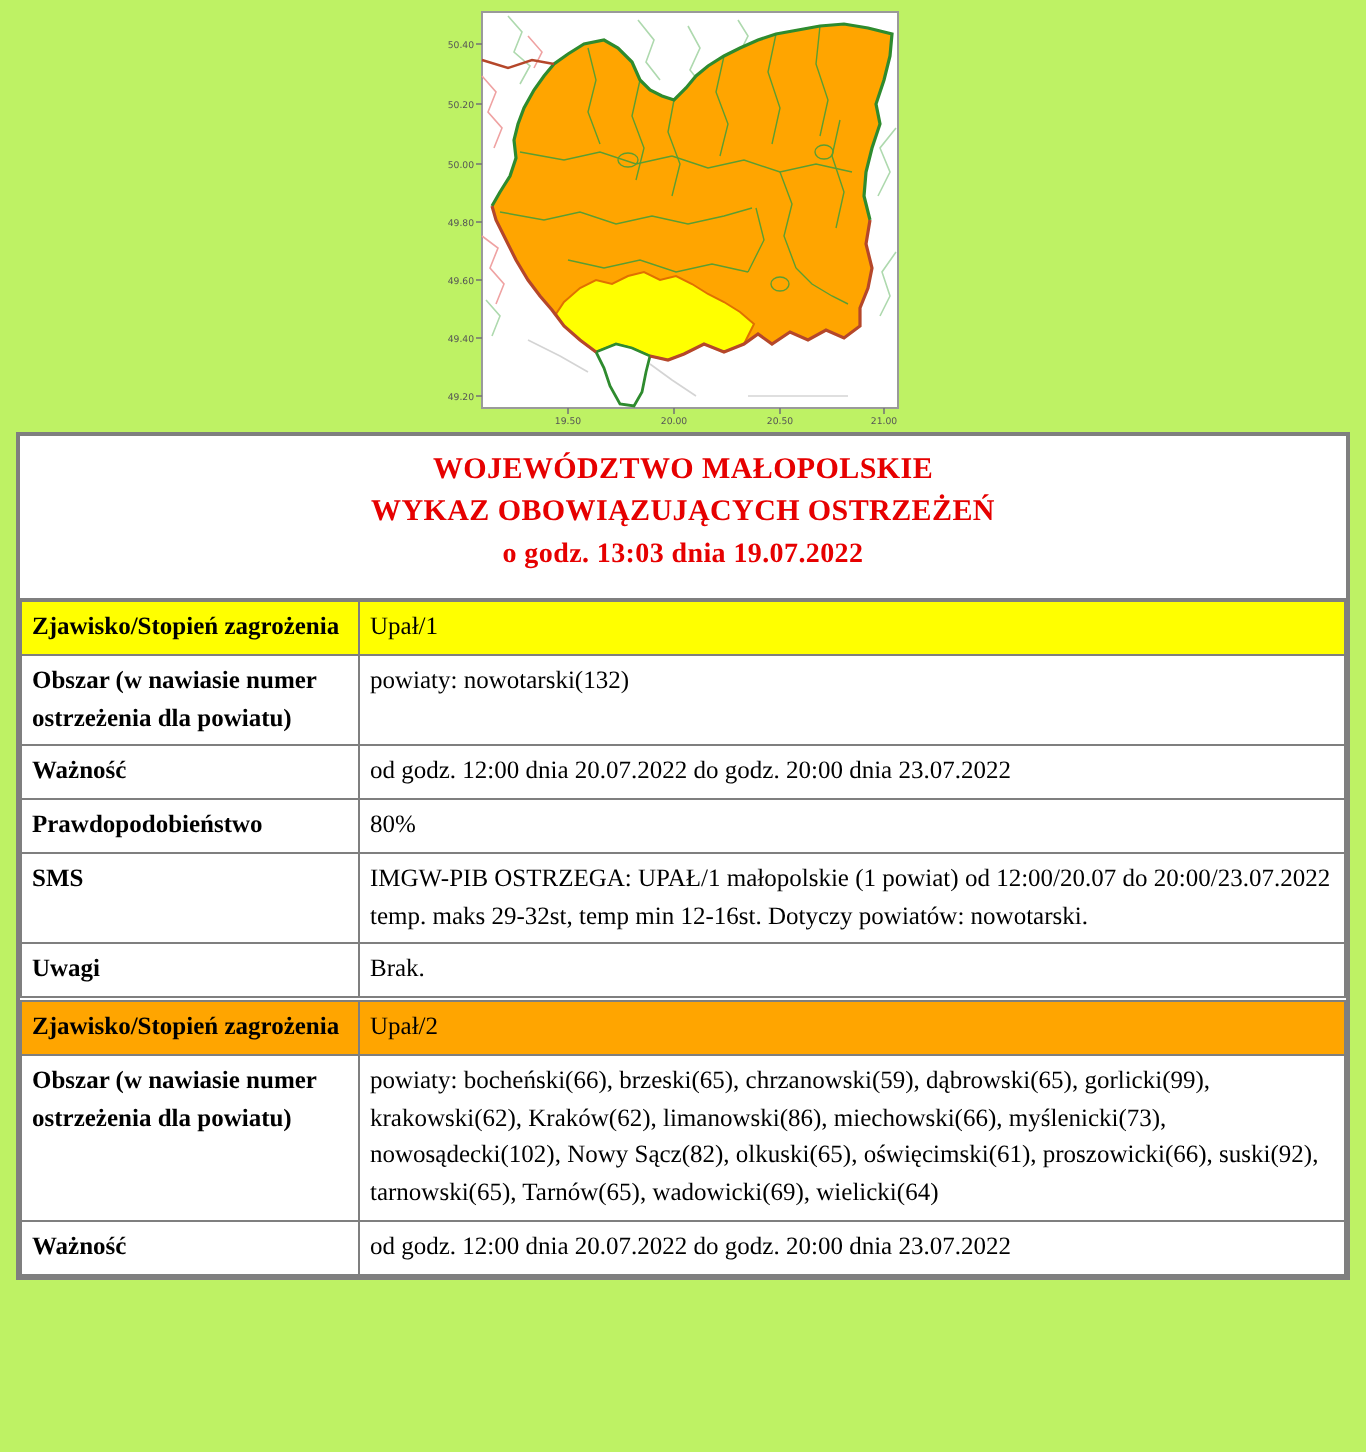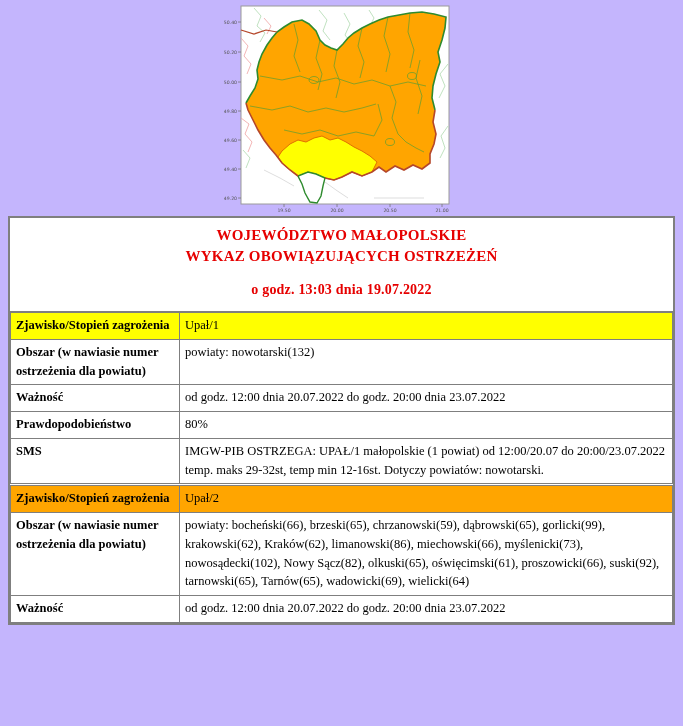--- a/index.html
+++ b/index.html
@@ -1,20 +1,20 @@
 <!DOCTYPE html>
 <html><head>
 <meta charset="utf-8">
 <style>
   * { margin:0; padding:0; box-sizing:border-box; }
   html,body { background:#ffffff; }
   .page {
     width:683px; height:726px; overflow:hidden;
     font-family:"Liberation Serif", serif;
-    background:#c4b5fd;
+    background:#bef264;
     position:relative;
   }
 
   
   .map-wrap {
     width:236px; height:213px;
     margin:0 auto;
     position:relative;
   }
   .map-wrap svg { display:block; }
@@ -32,21 +32,21 @@
     padding:7px 4px 11px 4px;
     border-bottom:1px solid #7f7f7f;
   }
   .h-line {
     color:#e60000;
     font-weight:bold;
     font-size:15px;
     line-height:21px;
     letter-spacing:0.2px;
   }
-  .h-line.small { font-size:14px;margin-top:12px; }
+  .h-line.small { font-size:14px; }
 
   table.warnings {
     width:100%;
     border-collapse:collapse;
     table-layout:fixed;
   }
   table.warnings td {
     border:1px solid #7f7f7f;
     vertical-align:top;
     padding:3px 6px 4px 5px;
@@ -187,20 +187,24 @@
           <td class="val">od godz. 12:00 dnia 20.07.2022 do godz. 20:00 dnia 23.07.2022</td>
         </tr>
         <tr>
           <td class="lbl">Prawdopodobieństwo</td>
           <td class="val">80%</td>
         </tr>
         <tr>
           <td class="lbl">SMS</td>
           <td class="val">IMGW-PIB OSTRZEGA: UPAŁ/1 małopolskie (1 powiat) od 12:00/20.07 do 20:00/23.07.2022 temp. maks 29-32st, temp min 12-16st. Dotyczy powiatów: nowotarski.</td>
         </tr>
+        <tr>
+          <td class="lbl">Uwagi</td>
+          <td class="val">Brak.</td>
+        </tr>
         <tr class="sep" style="background: rgb(255, 165, 0);">
           <td class="lbl">Zjawisko/Stopień zagrożenia</td>
           <td class="val">Upał/2</td>
         </tr>
         <tr>
           <td class="lbl">Obszar (w nawiasie numer ostrzeżenia dla powiatu)</td>
           <td class="val">powiaty: bocheński(66), brzeski(65), chrzanowski(59), dąbrowski(65), gorlicki(99), krakowski(62), Kraków(62), limanowski(86), miechowski(66), myślenicki(73), nowosądecki(102), Nowy Sącz(82), olkuski(65), oświęcimski(61), proszowicki(66), suski(92), tarnowski(65), Tarnów(65), wadowicki(69), wielicki(64)</td>
         </tr>
         <tr>
           <td class="lbl">Ważność</td>

